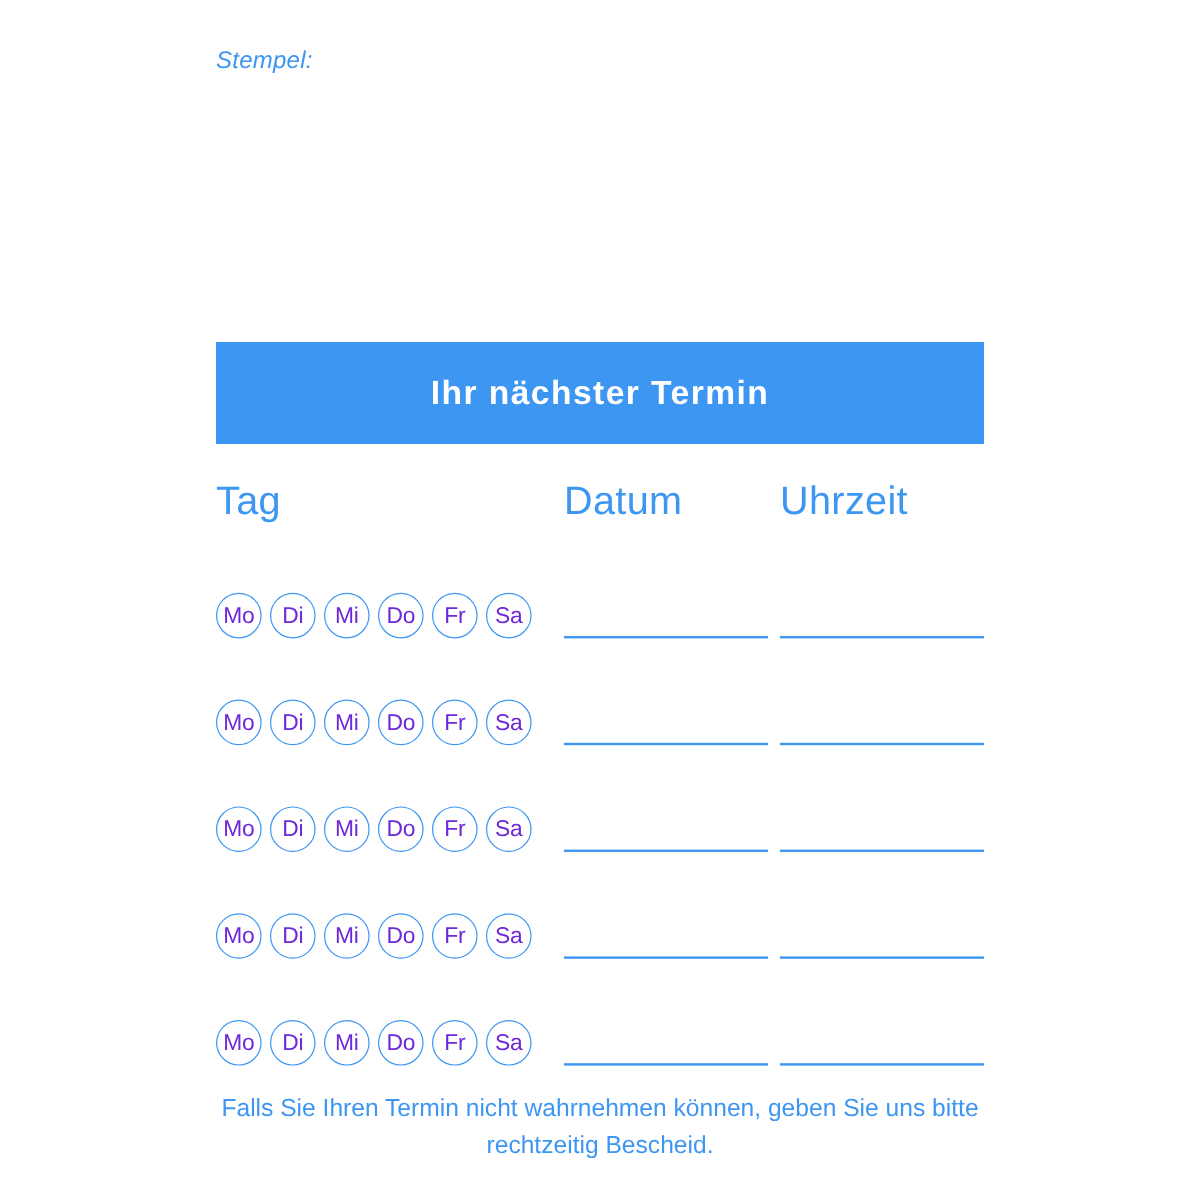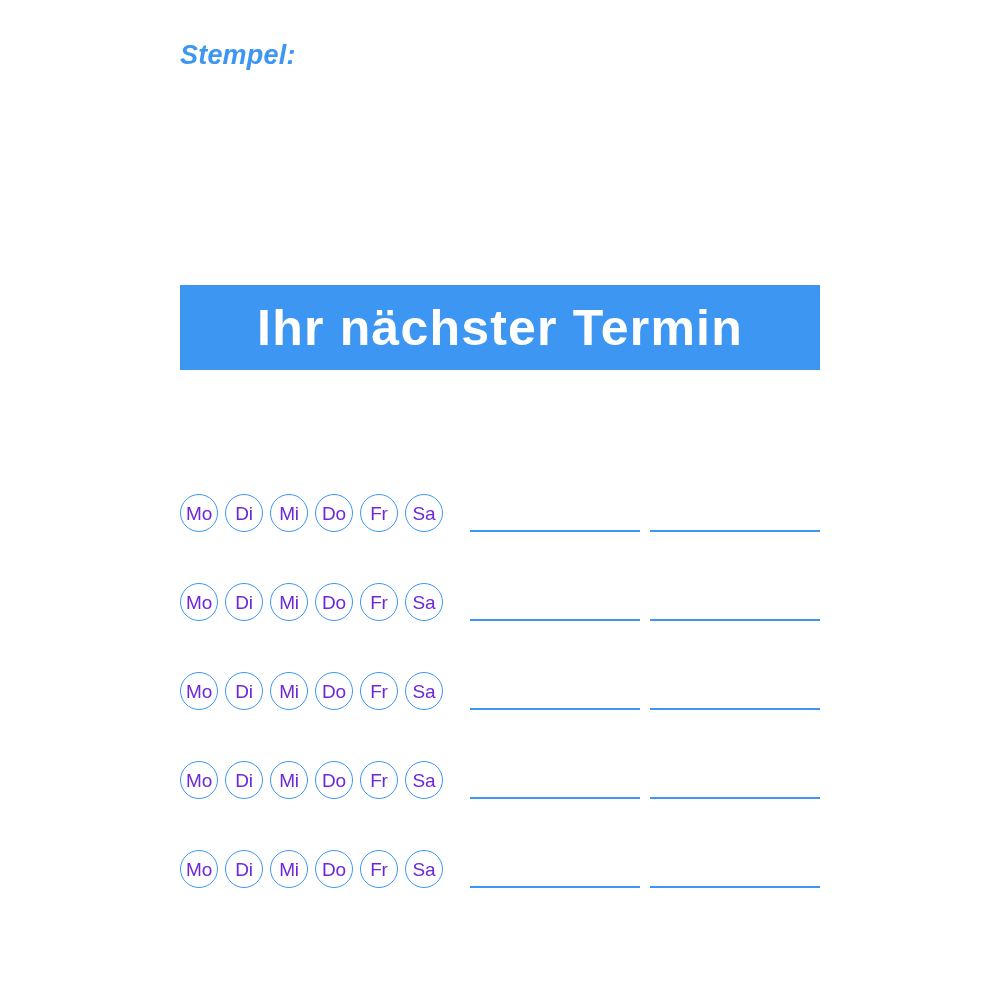--- a/index.html
+++ b/index.html
@@ -19,42 +19,42 @@
     width: 1000px;
     height: 1001px;
     box-sizing: border-box;
   }
 
   
   .stempel {
     position: absolute;
     left: 180px;
     top: 40px;
-    font-size: 27px;
+    font-size: 20px;
     font-style: italic;
-    font-weight: bold;
+    font-weight: normal;
     color: #3d96f2;
     letter-spacing: 0.2px;
   }
 
   
   .title-bar {
     position: absolute;
     left: 180px;
     top: 285px;
     width: 640px;
     height: 85px;
     background: #3d96f2;
     display: flex;
     align-items: center;
     justify-content: center;
   }
   .title-bar .title-text {
     color: #ffffff;
-    font-size: 50px;
+    font-size: 28px;
     font-weight: bold;
     letter-spacing: 1.2px;
   }
 
   
   .col-headers {
     position: absolute;
     left: 180px;
     top: 398px;
     width: 640px;
@@ -136,20 +136,25 @@
 <body>
 
 <div class="page">
 
   <div class="stempel">Stempel:</div>
 
   <div class="title-bar">
     <span class="title-text">Ihr nächster Termin</span>
   </div>
 
+  <div class="col-headers">
+    <span class="ch ch-tag">Tag</span>
+    <span class="ch ch-datum">Datum</span>
+    <span class="ch ch-uhrzeit">Uhrzeit</span>
+  </div>
 
   <div class="rows">
 
     <div class="row">
       <div class="days">
         <span class="day">Mo</span>
         <span class="day">Di</span>
         <span class="day">Mi</span>
         <span class="day">Do</span>
         <span class="day">Fr</span>
@@ -206,14 +211,15 @@
         <span class="day">Do</span>
         <span class="day">Fr</span>
         <span class="day">Sa</span>
       </div>
       <div class="blank-line line-datum"></div>
       <div class="blank-line line-uhrzeit"></div>
     </div>
 
   </div>
 
+  <div class="footer-note">Falls Sie Ihren Termin nicht wahrnehmen können, geben Sie uns bitte rechtzeitig Bescheid.</div>
 
 </div>
 
 </body></html>

